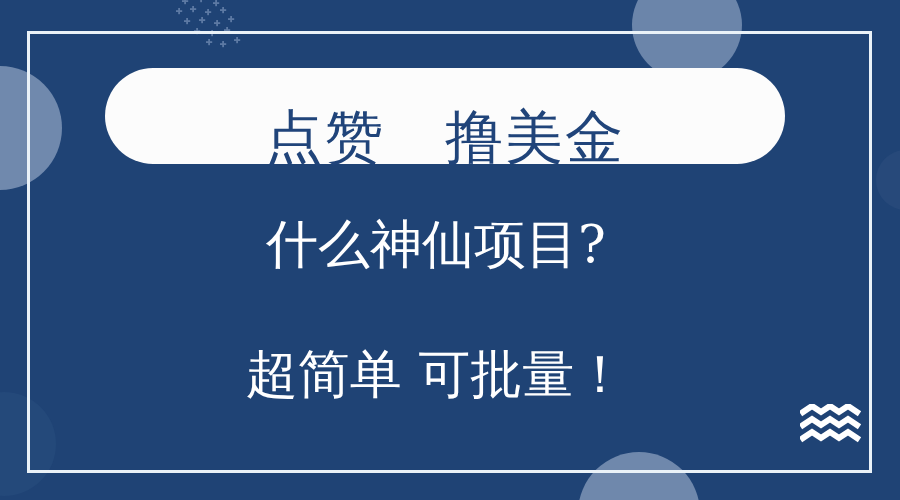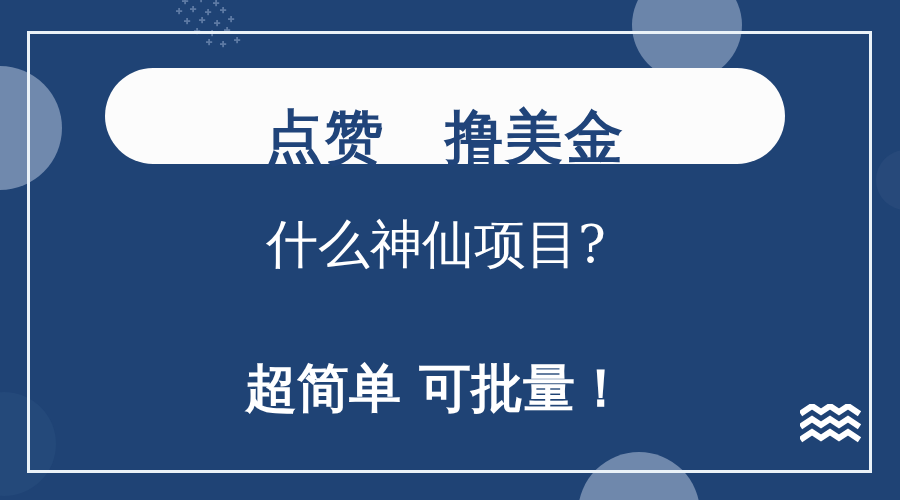--- a/index.html
+++ b/index.html
@@ -40,42 +40,42 @@
     position:absolute;
     left:105px; top:68px;
     width:680px; height:96px;
     background:#FCFCFC;
     border-radius:48px;
     display:flex; align-items:center; justify-content:center;
   }
   .pill-text {
     color:#20447A;
     font-family:"DejaVu Sans", sans-serif;
-    font-weight:bold;
+    font-weight:normal;
     font-size:58px;
     line-height:1;
     letter-spacing:2px;
     white-space:pre;
     transform:translateY(-2px);
     margin-top:46px;
   }
 
   
   .line {
     position:absolute;
     left:0; width:872px;
     text-align:center;
     color:#FFFFFF;
     font-family:"DejaVu Serif", serif;
     font-size:52px;
     line-height:1;
     white-space:pre;
   }
   .line-1 { top:218px; }
-  .line-2 { top:362px;font-weight:bold; }
+  .line-2 { top:348px; }
 
   
   .waves { position:absolute; left:800px; top:404px; width:62px; height:40px; }
   .waves svg { display:block; }
 </style>
 </head>
 <body>
 
 <div id="poster">
 

